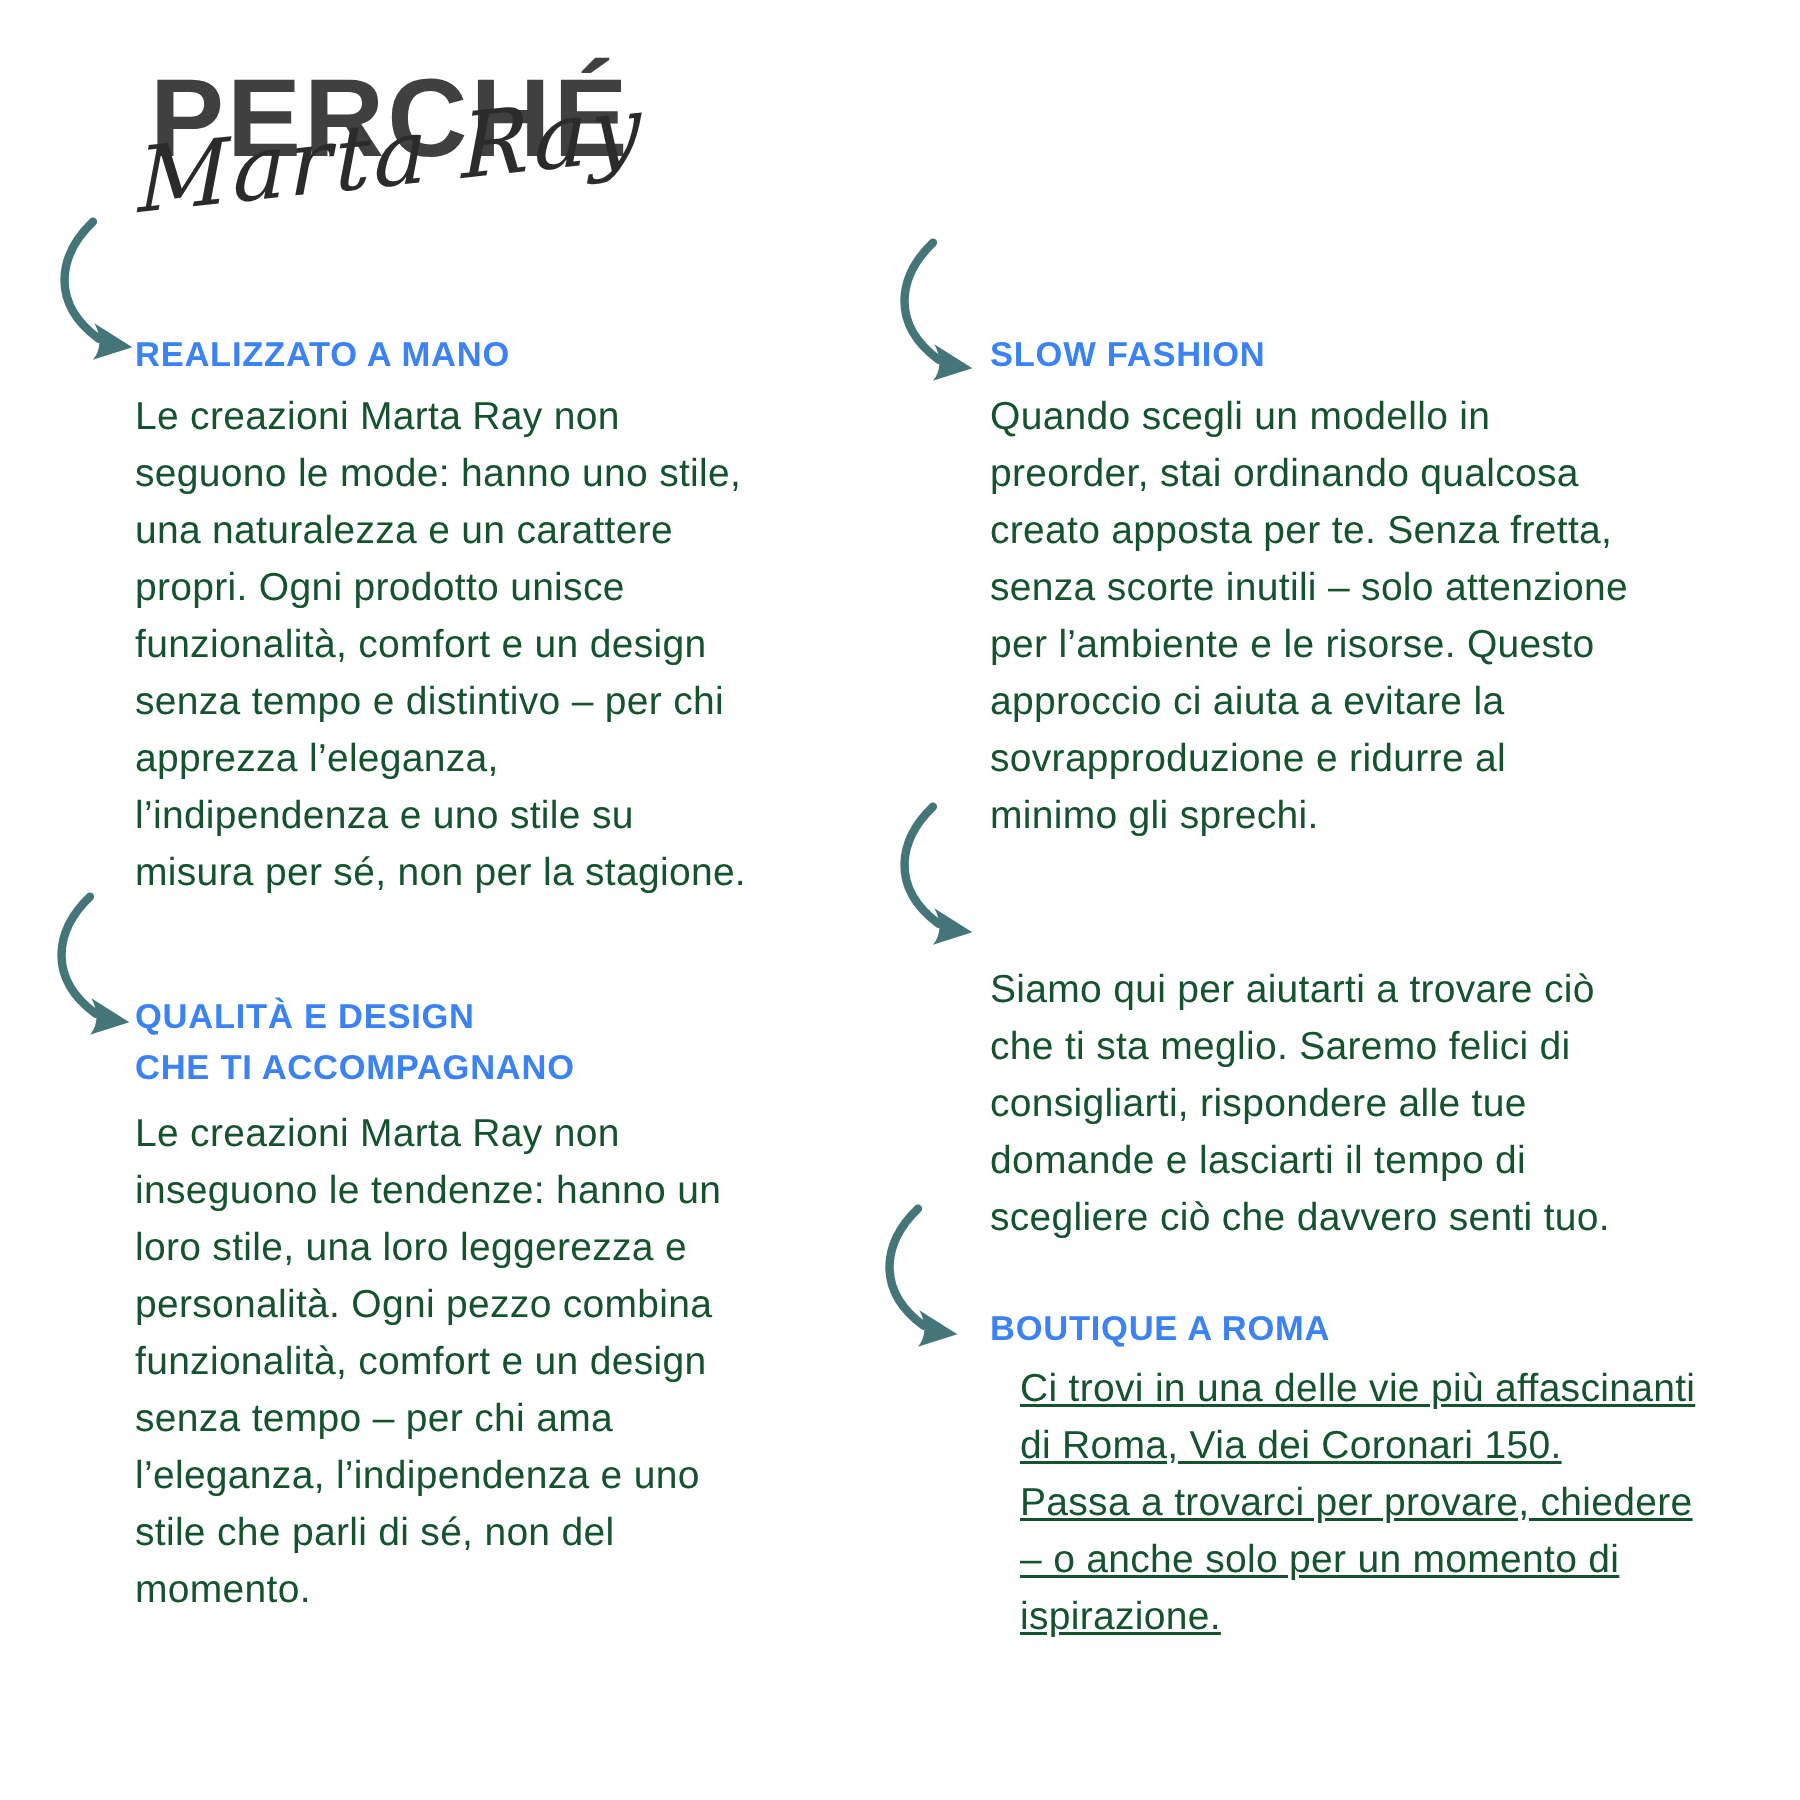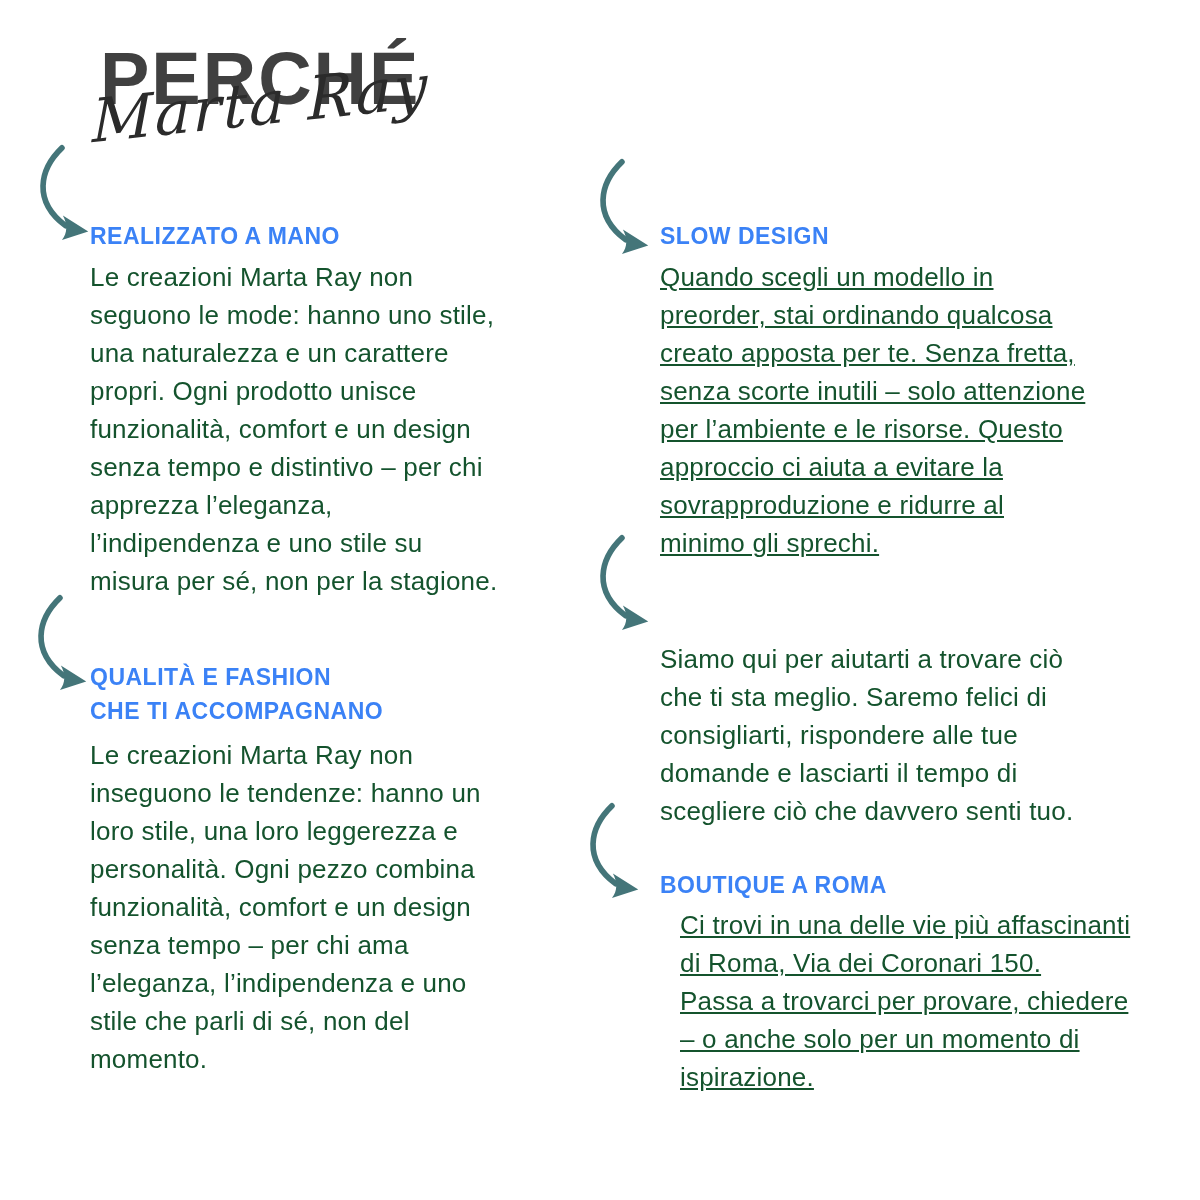--- a/index.html
+++ b/index.html
@@ -61,21 +61,21 @@
   
   .arrow-1 { left: 30px;  top: 142px; }
   .title-1 { left: 90px;  top: 219px; }
   .body-1  { left: 90px;  top: 258px; width: 500px; }
   .arrow-2 { left: 28px;  top: 592px; }
   .title-2 { left: 90px;  top: 660px; }
   .body-2  { left: 90px;  top: 736px; width: 500px; }
   
   .arrow-3 { left: 590px; top: 156px; }
   .title-3 { left: 660px; top: 219px; }
-  .body-3  { left: 660px; top: 258px; width: 520px; text-decoration: underline; }
+  .body-3  { left: 660px; top: 258px; width: 520px; }
   .arrow-4 { left: 590px; top: 532px; }
   .title-4 { left: 660px; top: 601px; }
   .body-4  { left: 660px; top: 640px; width: 520px; }
   .arrow-5 { left: 580px; top: 800px; }
   .title-5 { left: 660px; top: 868px; }
   .body-5  { left: 680px; top: 906px; width: 530px; text-decoration: underline; }
 </style>
 </head>
 <body>
 
@@ -101,36 +101,36 @@
 propri. Ogni prodotto unisce
 funzionalità, comfort e un design
 senza tempo e distintivo – per chi
 apprezza l’eleganza,
 l’indipendenza e uno stile su
 misura per sé, non per la stagione.</div>
 
   <svg class="arrow arrow-2">
       <use href="#curved-arrow"></use>
     </svg>
-  <div class="section-title title-2">QUALITÀ E FASHION
+  <div class="section-title title-2">QUALITÀ E DESIGN
 CHE TI ACCOMPAGNANO</div>
   <div class="section-body body-2">Le creazioni Marta Ray non
 inseguono le tendenze: hanno un
 loro stile, una loro leggerezza e
 personalità. Ogni pezzo combina
 funzionalità, comfort e un design
 senza tempo – per chi ama
 l’eleganza, l’indipendenza e uno
 stile che parli di sé, non del
 momento.</div>
 
   <svg class="arrow arrow-3">
       <use href="#curved-arrow"></use>
     </svg>
-  <div class="section-title title-3">SLOW DESIGN</div>
+  <div class="section-title title-3">SLOW FASHION</div>
   <div class="section-body body-3">Quando scegli un modello in
 preorder, stai ordinando qualcosa
 creato apposta per te. Senza fretta,
 senza scorte inutili – solo attenzione
 per l’ambiente e le risorse. Questo
 approccio ci aiuta a evitare la
 sovrapproduzione e ridurre al
 minimo gli sprechi.</div>
 
   <svg class="arrow arrow-4">

